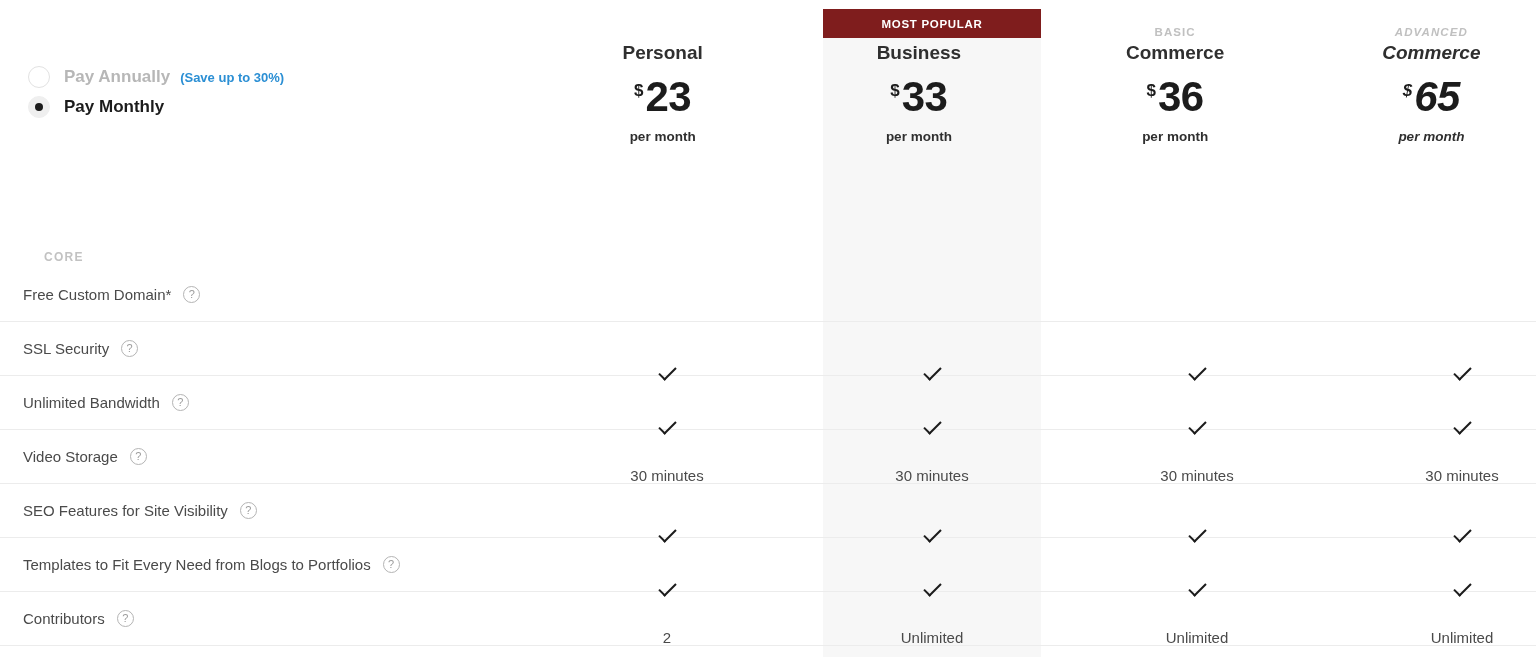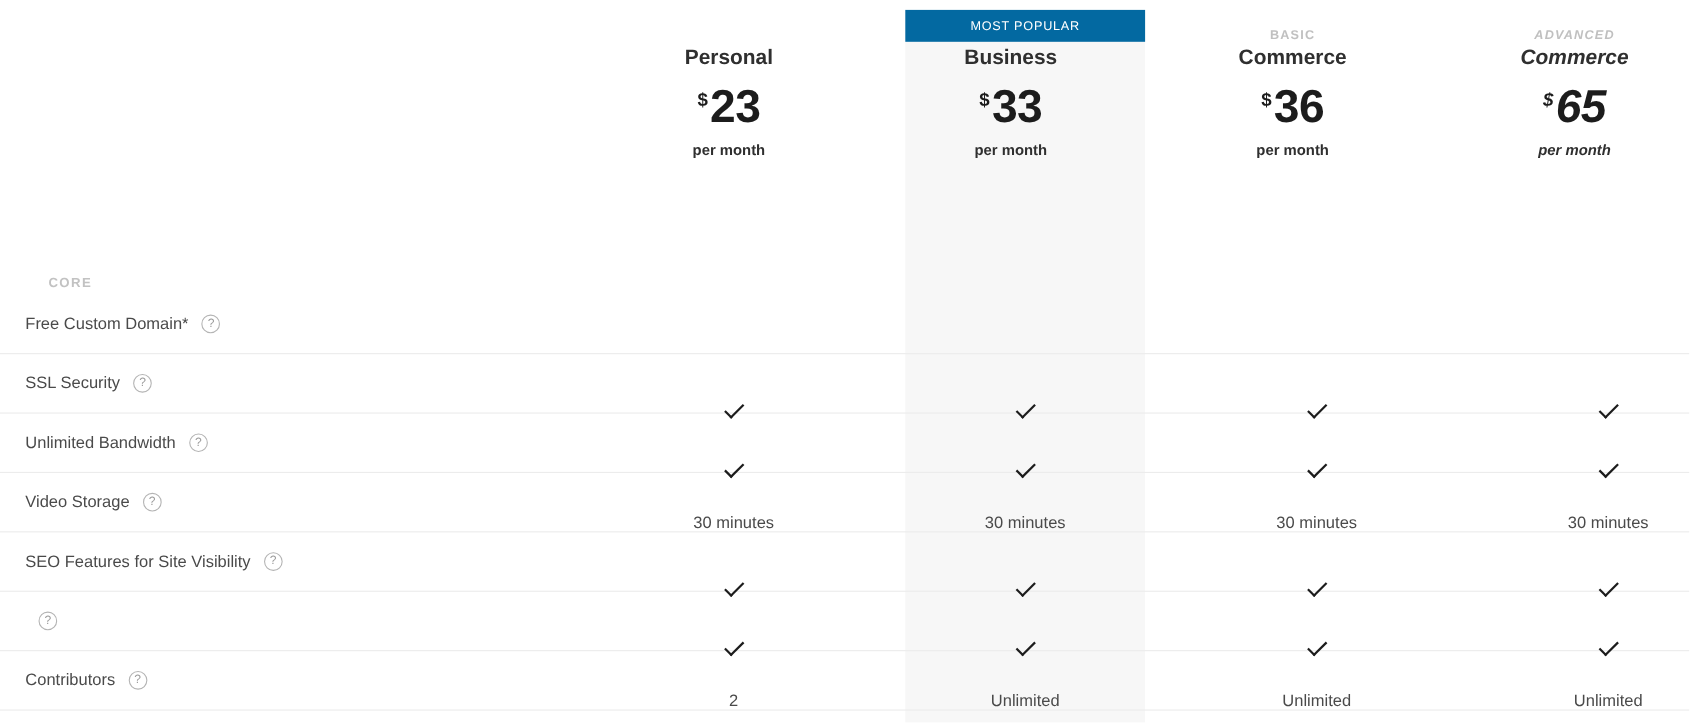--- a/index.html
+++ b/index.html
@@ -30,24 +30,24 @@
     background: #f7f7f7;
     z-index: 0;
   }
 
   .popular-banner {
     position: absolute;
     left: 823px;
     top: 9px;
     width: 218px;
     height: 29px;
-    background: #0369a1;
+    background: #7f1d1d;
     color: #ffffff;
     font-size: 11.5px;
-    font-weight: normal;
+    font-weight: bold;
     letter-spacing: 0.7px;
     display: flex;
     align-items: center;
     justify-content: center;
     z-index: 3;
   }
 
   
   .billing-toggle {
     position: absolute;
@@ -243,20 +243,31 @@
 </style>
 </head>
 <body>
 
 <div id="page">
 
   <div class="highlight-col"></div>
 
   <div class="popular-banner">MOST POPULAR</div>
 
+  <div class="billing-toggle">
+    <div class="billing-option">
+      <span class="radio off"></span>
+      <span class="billing-label inactive">Pay Annually</span>
+      <span class="save-note">(Save up to 30%)</span>
+    </div>
+    <div class="billing-option">
+      <span class="radio on"></span>
+      <span class="billing-label active">Pay Monthly</span>
+    </div>
+  </div>
 
   <div class="plan-headers">
 
     <div class="plan-col">
       <div class="plan-eyebrow empty"></div>
       <div class="plan-name">Personal</div>
       <div class="plan-price">
         <span class="price-currency">$</span>
         <span class="price-amount">23</span>
       </div>
@@ -375,20 +386,21 @@
           </div>
           <div class="cell">
             <span class="check"></span>
           </div>
           <div class="cell">
             <span class="check"></span>
           </div>
         </div>
         <div class="feature-row">
           <div class="feature-name">
+            <span class="feature-text">Templates to Fit Every Need from Blogs to Portfolios</span>
             <span class="help-icon">?</span>
           </div>
           <div class="cell">
             <span class="check"></span>
           </div>
           <div class="cell">
             <span class="check"></span>
           </div>
           <div class="cell">
             <span class="check"></span>

